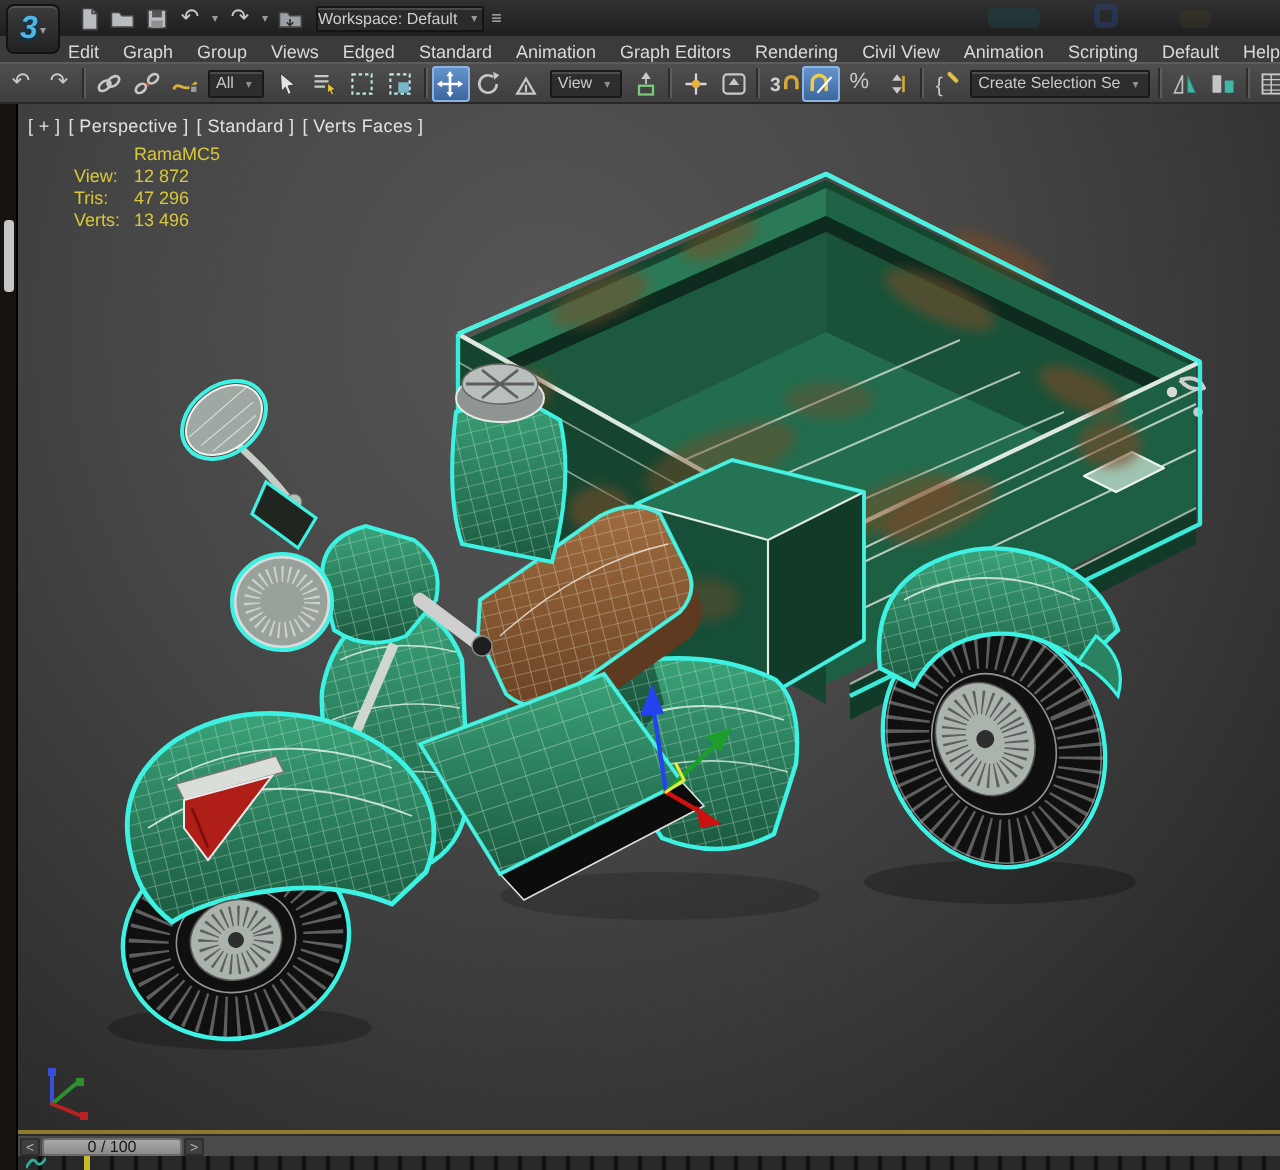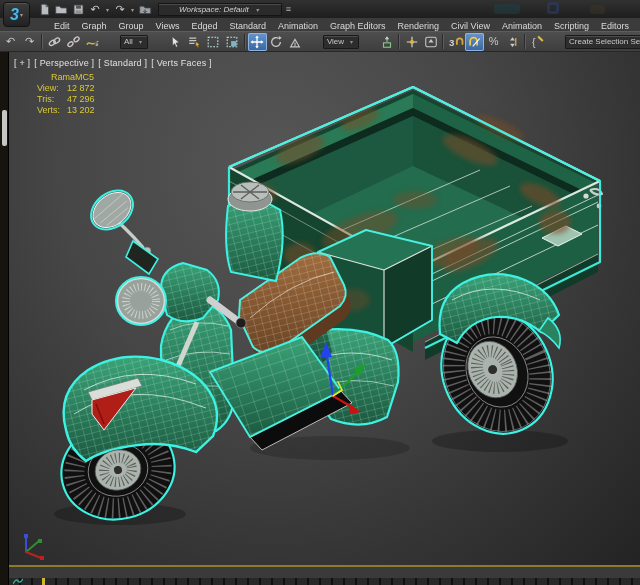--- a/index.html
+++ b/index.html
@@ -11,57 +11,57 @@
     background:linear-gradient(#313131,#1e1e1e);display:flex;align-items:center;padding-left:36px;gap:2px;}
   .logo{position:absolute;left:3px;top:2px;width:27px;height:25px;z-index:5;
     background:linear-gradient(#3c3c3c,#222);border:1px solid #121212;border-radius:4px;
     display:flex;align-items:center;justify-content:center;box-shadow:inset 0 1px 0 #555;}
   .logo3{color:#4fb6e8;font-size:16px;font-weight:bold;font-style:italic;text-shadow:0 1px 2px #06384f;line-height:1;}
   .logo-caret{color:#9a9a9a;font-size:6px;margin-left:1px;}
   .qat{display:flex;align-items:center;gap:1px;height:18px;}
   .qbtn{width:16px;height:15px;display:flex;align-items:center;justify-content:center;border-radius:2px;}
   .qcaret{color:#9a9a9a;font-size:6px;width:7px;text-align:center;}
   .wsbox{display:flex;align-items:center;height:13px;background:#2b2b2b;border:1px solid #141414;
-    box-shadow:inset 0 1px 0 #4a4a4a;color:#cfcfcf;font-size:8px;padding:0 20px;gap:5px;margin-left:4px;border-radius:1px;font-style:italic;}
+    box-shadow:inset 0 1px 0 #4a4a4a;color:#cfcfcf;font-size:8px;padding:0 0;gap:5px;margin-left:4px;border-radius:1px;}
   .wsmenu{color:#b9b9b9;font-size:9px;margin-left:3px;}
   .ghosts span{position:absolute;border-radius:3px;}
   .g1{left:494px;top:4px;width:26px;height:10px;background:#20444a;opacity:.45;}
   .g2{left:547px;top:2px;width:12px;height:12px;border:3px solid #2a3f78;border-radius:50%;background:transparent;opacity:.5;}
   .g3{left:590px;top:5px;width:15px;height:9px;background:#453c24;opacity:.35;}
 
   
   .menubar{position:absolute;left:0;top:18px;width:640px;height:18px;background:#3b3b3b;
-    display:flex;align-items:center;padding-left:48px;border-bottom:1px solid #2a2a2a;}
+    display:flex;align-items:center;padding-left:28px;border-bottom:1px solid #2a2a2a;}
   .menu-item{color:#dadada;font-size:9px;padding:0 6px;line-height:13px;white-space:nowrap;}
 
   
   .toolbar{position:absolute;left:0;top:31px;width:640px;height:21px;
     background:linear-gradient(#4e4e4e,#3e3e3e);border-top:1px solid #5c5c5c;border-bottom:1px solid #272727;
     display:flex;align-items:center;padding:0 1px;overflow:hidden;}
   .tbtn{width:19px;height:18px;display:flex;align-items:center;justify-content:center;border-radius:2px;flex:0 0 auto;position:relative;}
   .tbtn.active{background:linear-gradient(#6795cd,#38659c);box-shadow:inset 0 0 0 1px #8cb3e2;}
   .tsep{width:2px;height:15px;border-left:1px solid #2c2c2c;border-right:1px solid #5d5d5d;margin:0 2px;flex:0 0 auto;}
   .tdd{display:flex;align-items:center;height:14px;background:#2d2d2d;border:1px solid #191919;
     box-shadow:inset 0 1px 0 #4c4c4c;color:#c9c9c9;font-size:8px;padding:0 3px;gap:4px;border-radius:1px;
-    white-space:nowrap;flex:0 0 auto;margin:0 18px;justify-content:space-between;}
+    white-space:nowrap;flex:0 0 auto;margin:0 2px;justify-content:space-between;}
   .tdd .qcaret{color:#8f8f8f;}
   .glyph{color:#c9c9c9;font-size:11px;line-height:1;}
 
   
   .left-strip{position:absolute;left:0;top:52px;width:9px;height:533px;background:#17130f;border-right:1px solid #000;}
   .left-strip .thumb{position:absolute;left:2px;top:58px;width:5px;height:36px;background:#c6c6c6;border-radius:2px;}
 
   
   .viewport{position:absolute;left:9px;top:52px;width:631px;height:515px;
     background:radial-gradient(ellipse at 42% 22%, #565656 0%, #464646 42%, #232323 100%);
     border-bottom:2px solid #8c7b2c;overflow:hidden;}
   .viewport svg{position:absolute;left:0;top:0;}
   .vp-label{position:absolute;left:5px;top:6px;font-size:9px;color:#e2e2e2;display:flex;gap:4px;letter-spacing:.2px;z-index:4;}
   .stats{position:absolute;left:28px;top:20px;font-size:9px;line-height:11px;color:#d9c838;z-index:4;}
-  .stats-name{margin-left:14px;}
+  .stats-name{margin-left:30px;}
   .stats .lab{display:inline-block;width:30px;}
 
   
   .timeslider{position:absolute;left:9px;top:567px;width:631px;height:11px;background:#4a4a4a;
     border-top:1px solid #2b2b2b;display:flex;align-items:center;}
   .ts-btn{width:10px;height:9px;margin:0 1px;background:#3f3f3f;color:#b5b5b5;font-size:7px;line-height:9px;
     text-align:center;border:1px solid #2e2e2e;border-radius:1px;}
   .ts-handle{width:70px;height:9px;background:linear-gradient(#a8a8a8,#8b8b8b);border:1px solid #6a6a6a;border-radius:2px;
     color:#161616;font-size:8px;line-height:8px;text-align:center;}
 
@@ -133,21 +133,21 @@
     <span class="menu-item">Group</span>
     <span class="menu-item">Views</span>
     <span class="menu-item">Edged</span>
     <span class="menu-item">Standard</span>
     <span class="menu-item">Animation</span>
     <span class="menu-item">Graph Editors</span>
     <span class="menu-item">Rendering</span>
     <span class="menu-item">Civil View</span>
     <span class="menu-item">Animation</span>
     <span class="menu-item">Scripting</span>
-    <span class="menu-item">Editors</span>
+    <span class="menu-item">Default</span>
     <span class="menu-item">Help</span>
 
   </div>
 
   <div class="toolbar">
     <div class="tbtn">
         <span class="glyph">↶</span>
       </div>
     <div class="tbtn">
         <span class="glyph">↷</span>
@@ -571,25 +571,30 @@
 
     <div class="stats">
       <div class="stats-name">RamaMC5</div>
       <div>
         <span class="lab">View:</span><span>12 872</span>
       </div>
       <div>
         <span class="lab">Tris:</span><span>47 296</span>
       </div>
       <div>
-        <span class="lab">Verts:</span><span>13 202</span>
+        <span class="lab">Verts:</span><span>13 496</span>
       </div>
     </div>
   </div>
 
+  <div class="timeslider">
+    <div class="ts-btn">&lt;</div>
+    <div class="ts-handle">0 / 100</div>
+    <div class="ts-btn">&gt;</div>
+  </div>
 
   <div class="trackbar">
     <svg class="tb-icon" width="10" height="7" viewBox="0 0 10 7">
       <path d="M0,6 Q3,0 5,3 T10,1" fill="none" stroke="#2fae9e" stroke-width="1.4"></path>
     </svg>
     <div class="tb-marker"></div>
   </div>
 
 </div>
 

